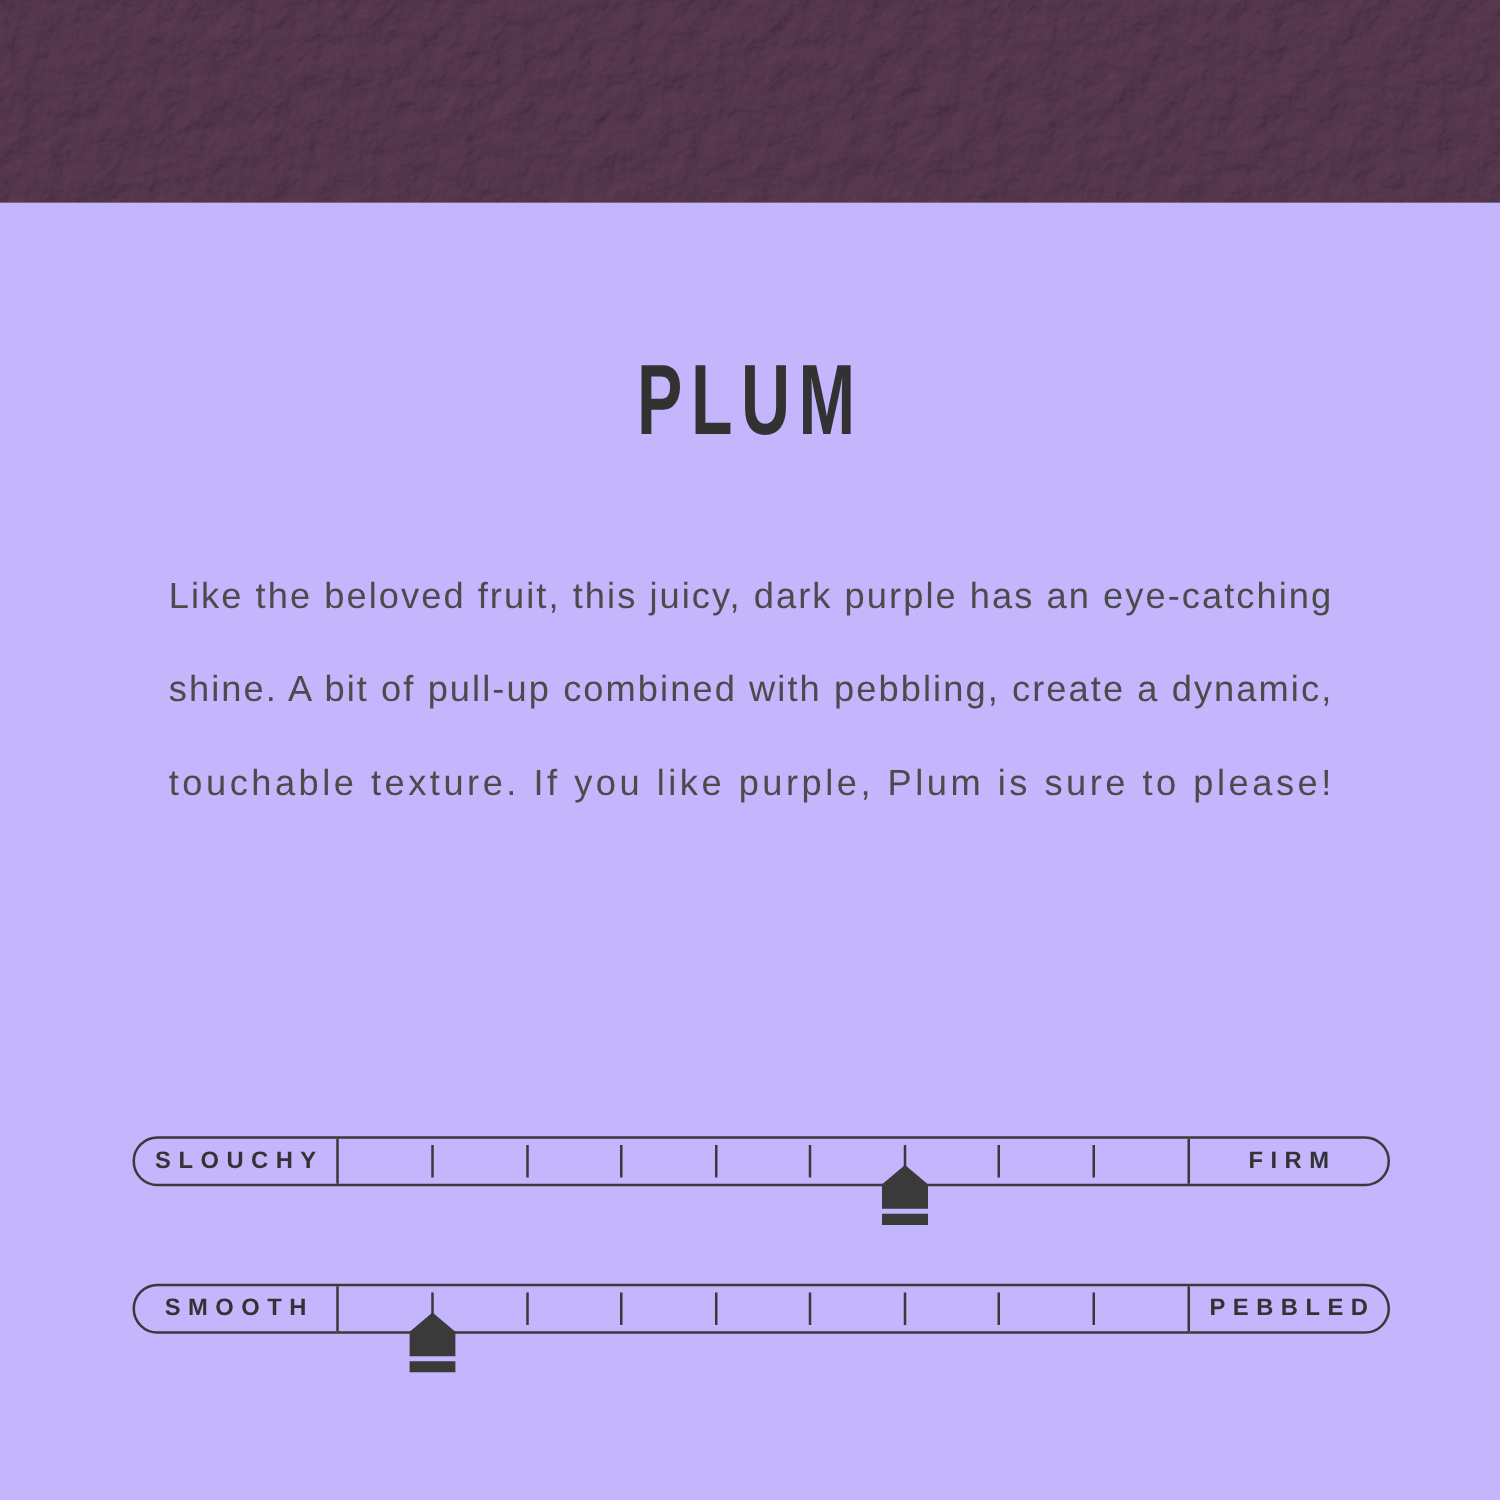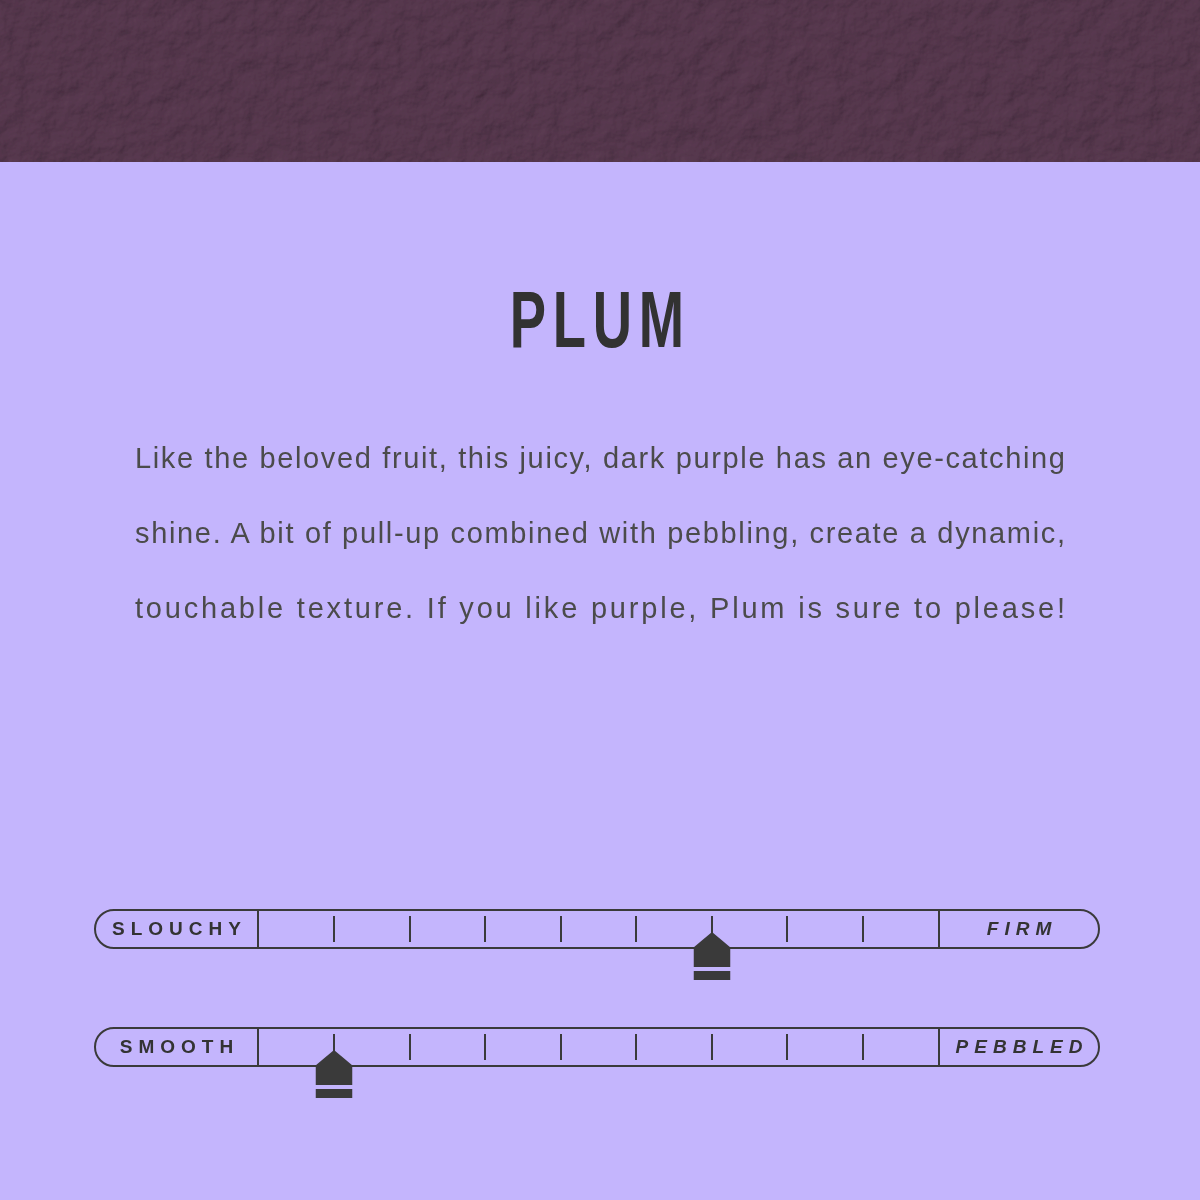--- a/index.html
+++ b/index.html
@@ -37,34 +37,34 @@
     letter-spacing: 10px;
     color: #323232;
     transform: scaleX(0.68);
     transform-origin: 50% 50%;
     white-space: nowrap;
   }
 
   
   .description {
     position: absolute;
-    left: 135px; top: 419px;
+    left: 135px; top: 437px;
     width: 930px;
   }
   .desc-line-svg { display: block; }
   .desc-line-svg text {
     font-family: "Liberation Sans", "DejaVu Sans", sans-serif;
     font-size: 29px;
     fill: #4b4b4b;
   }
 
   
   .slider {
     position: absolute;
-    left: 94px;
+    left: 106px;
     width: 1006px; height: 40px;
     box-sizing: border-box;
     border: 2px solid #3a3a3a;
     border-radius: 20px;
     display: flex;
     background: transparent;
   }
   .slider.slouchy-firm { top: 909px; }
   .slider.pebbled-smooth { top: 1027px; }
 
@@ -74,21 +74,21 @@
     align-items: center;
     justify-content: center;
     font-weight: 700;
     font-size: 19px;
     letter-spacing: 6px;
     text-indent: 6px;
     color: #333333;
     white-space: nowrap;
   }
   .cap.left  { width: 161px; }
-  .cap.right { width: 158px; font-style: italic; }
+  .cap.right { width: 158px; }
 
   .track {
     position: relative;
     flex: 1;
     border-left: 2px solid #3a3a3a;
     border-right: 2px solid #3a3a3a;
     overflow: visible;
   }
   .tick {
     position: absolute;

